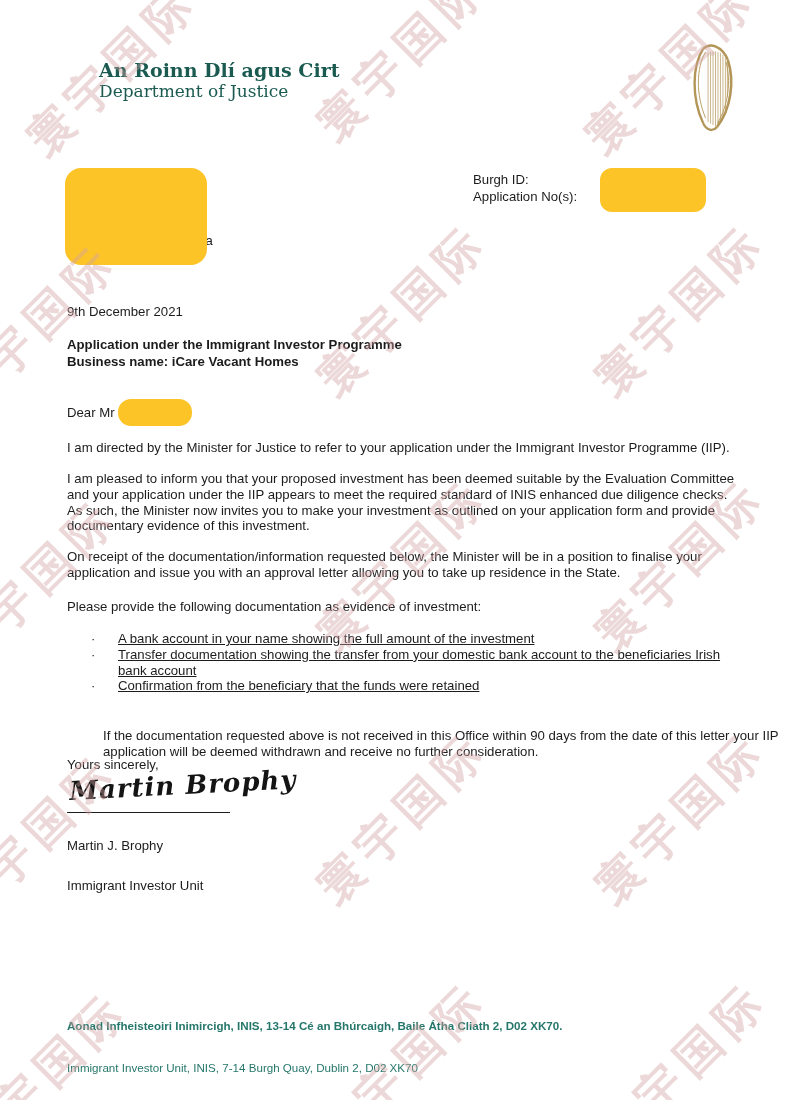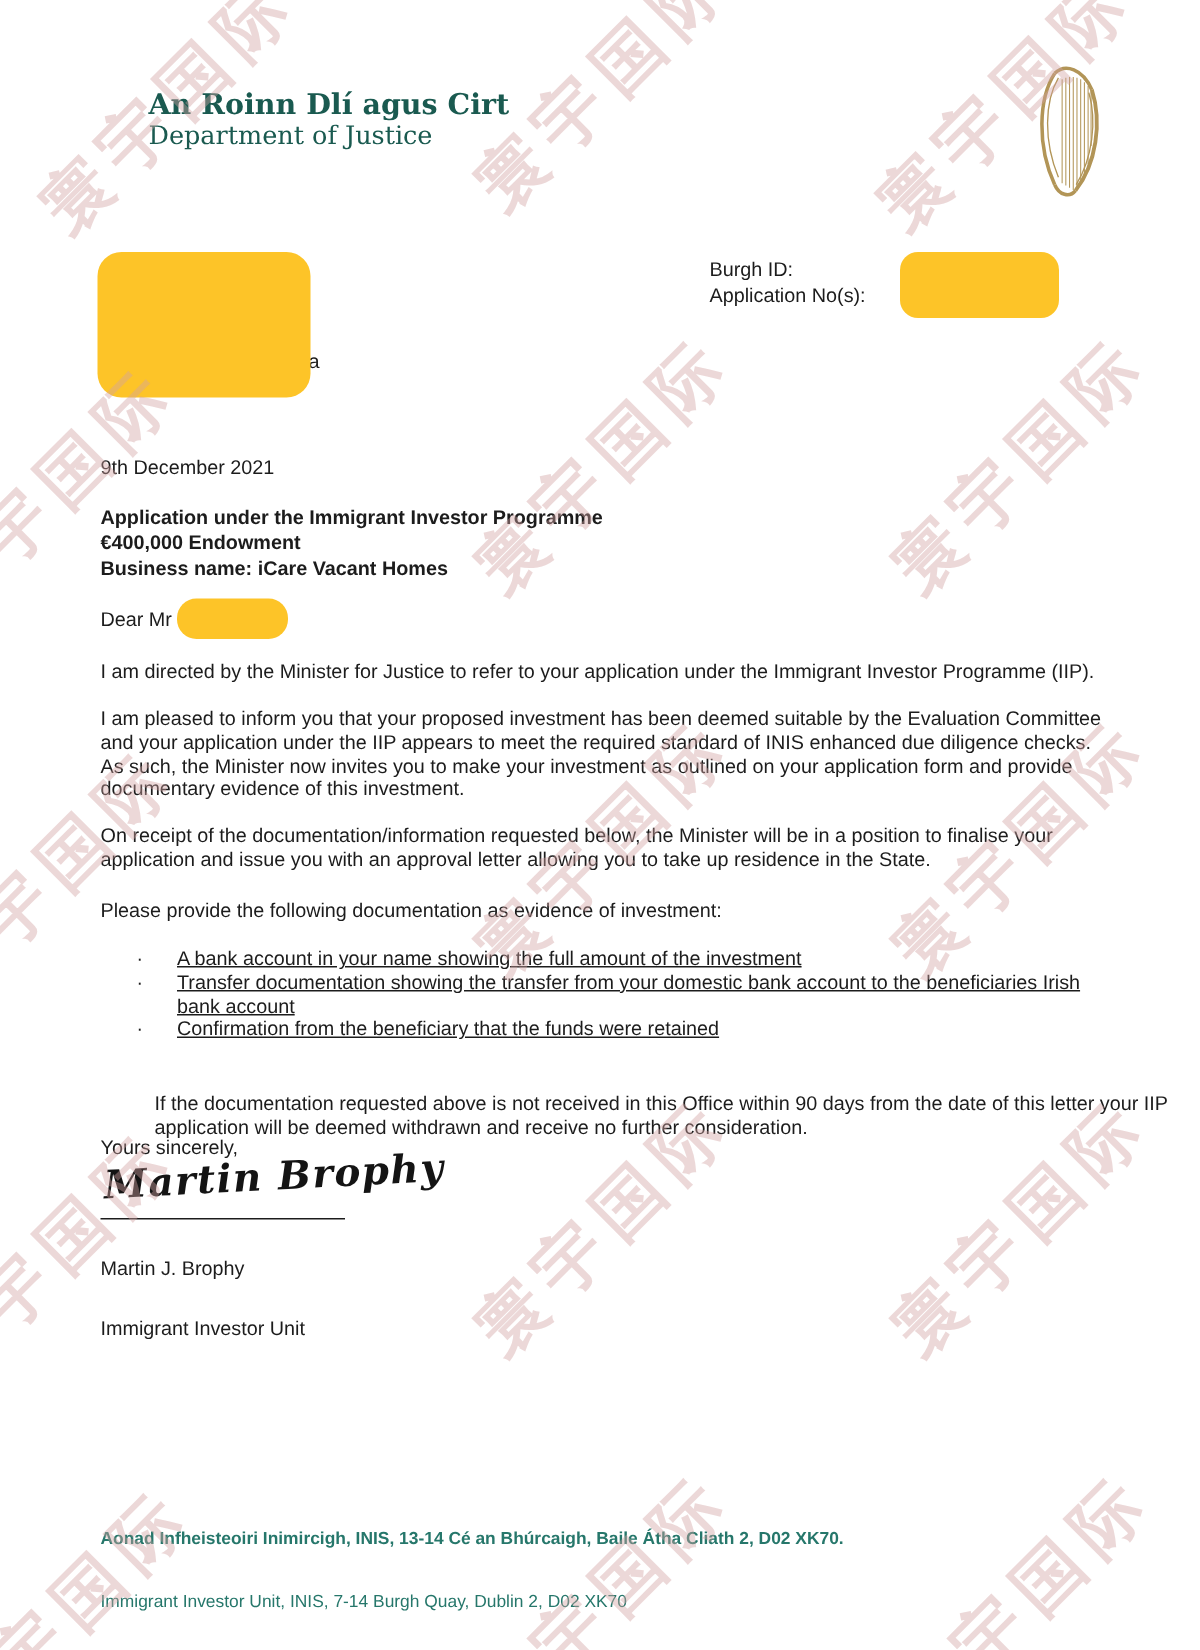--- a/index.html
+++ b/index.html
@@ -115,21 +115,20 @@
 <div class="ref">
   <div>Burgh ID:</div>
   <div>Application No(s):</div>
 </div>
 <div class="redact box-ref"></div>
 
 <div class="tx date">9th December 2021</div>
 
 <div class="tx subject">
   <div>Application under the Immigrant Investor Programme</div>
-  <div>€400,000 Endowment</div>
   <div>Business name: iCare Vacant Homes</div>
 </div>
 
 <div class="tx salut">Dear Mr</div>
 <div class="redact box-name"></div>
 
 <div class="tx p1">I am directed by the Minister for Justice to refer to your application under the Immigrant Investor Programme (IIP).</div>
 <div class="tx p2">I am pleased to inform you that your proposed investment has been deemed suitable by the Evaluation Committee and your application under the IIP appears to meet the required standard of INIS enhanced due diligence checks. As such, the Minister now invites you to make your investment as outlined on your application form and provide documentary evidence of this investment.</div>
 <div class="tx p3">On receipt of the documentation/information requested below, the Minister will be in a position to finalise your application and issue you with an approval letter allowing you to take up residence in the State.</div>
 <div class="tx p4">Please provide the following documentation as evidence of investment:</div>

